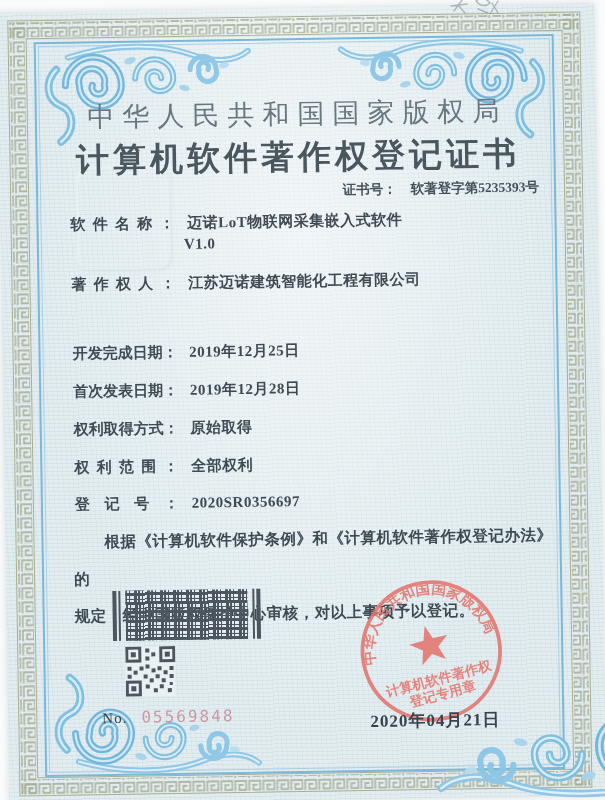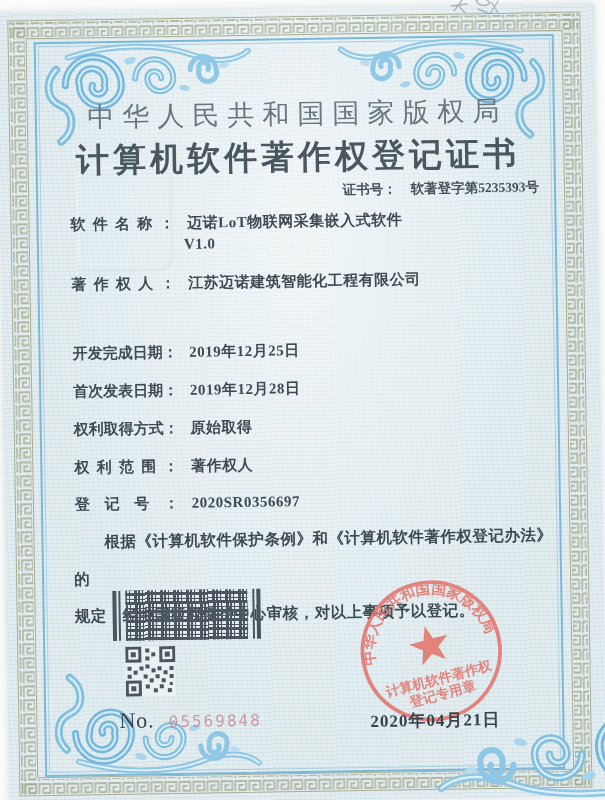--- a/index.html
+++ b/index.html
@@ -67,21 +67,21 @@
       repeating-linear-gradient(0deg,#4d565e 0 3px,rgba(0,0,0,0) 3px 5px,#4d565e 5px 6px,rgba(0,0,0,0) 6px 9px);
     background-size:4px 100%,2px 100%,4px 100%,2px 100%,calc(100% - 26px) 100%,calc(100% - 26px) 100%;
     background-position:0 0,6px 0,100% 0,calc(100% - 6px) 0,13px 0,13px 0;
     background-repeat:no-repeat;}
 
   
   .qr{position:absolute;left:118px;top:636px;}
 
   
   .serial{position:absolute;left:94px;top:697px;white-space:nowrap;}
-  .serial .no{font-size:22px;color:#39434b;letter-spacing:1px;margin-left:17px;}
+  .serial .no{font-size:15px;color:#39434b;letter-spacing:1px;}
   .serial .num{font-family:"DejaVu Sans Mono",monospace;font-size:16px;letter-spacing:2px;
                color:#c8848e;margin-left:10px;opacity:.8;}
 
   
   .seal{position:absolute;left:346px;top:567px;opacity:.88;}
   .issue-date{position:absolute;left:362px;top:703px;font-size:17px;font-weight:bold;
               color:#39434b;letter-spacing:1px;}
 
   
   .scribble{position:absolute;left:448px;top:-3px;opacity:.65;}
@@ -206,21 +206,21 @@
       <span class="val">2019年12月28日</span>
     </div>
 
     <div class="row" style="top:409px">
       <span class="lbl">权利取得方式：</span>
       <span class="val">原始取得</span>
     </div>
 
     <div class="row" style="top:447px">
       <span class="lbl">权利范围：</span>
-      <span class="val">著作权人</span>
+      <span class="val">全部权利</span>
     </div>
 
     <div class="row" style="top:484px">
       <span class="lbl">登记号：</span>
       <span class="val">2020SR0356697</span>
     </div>
 
     <div class="statement">
       <div class="l1">根据《计算机软件保护条例》和《计算机软件著作权登记办法》的</div>
       <div class="l2">规定，经中国版权保护中心审核，对以上事项予以登记。</div>

